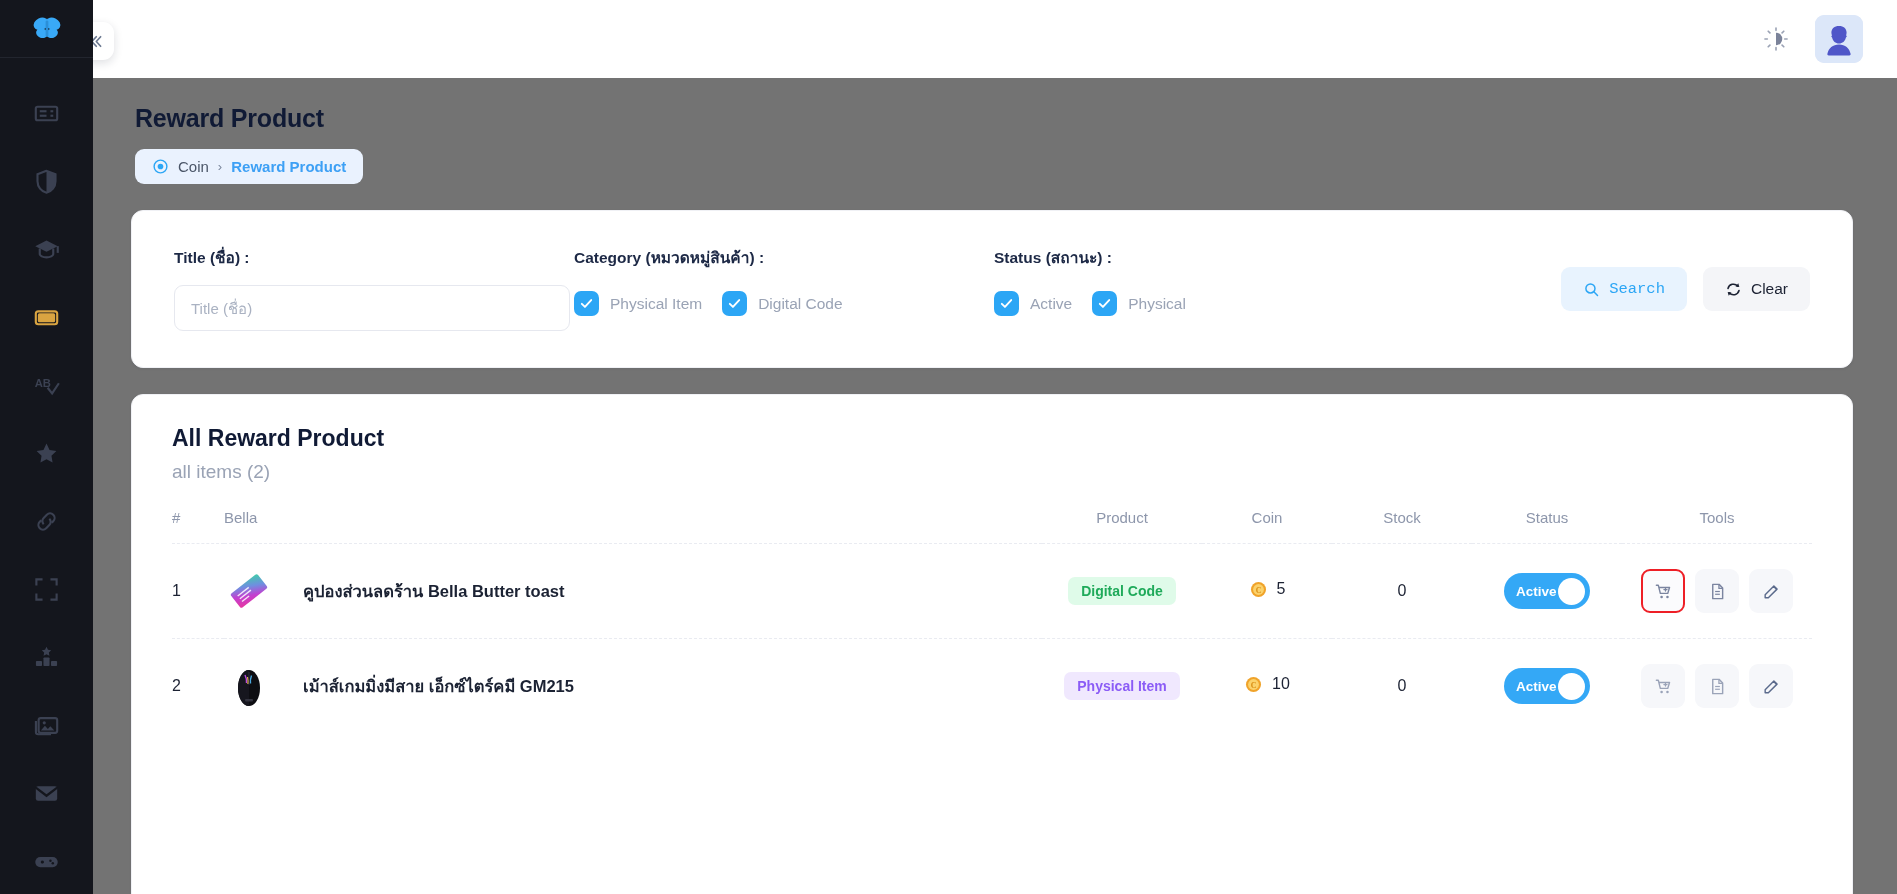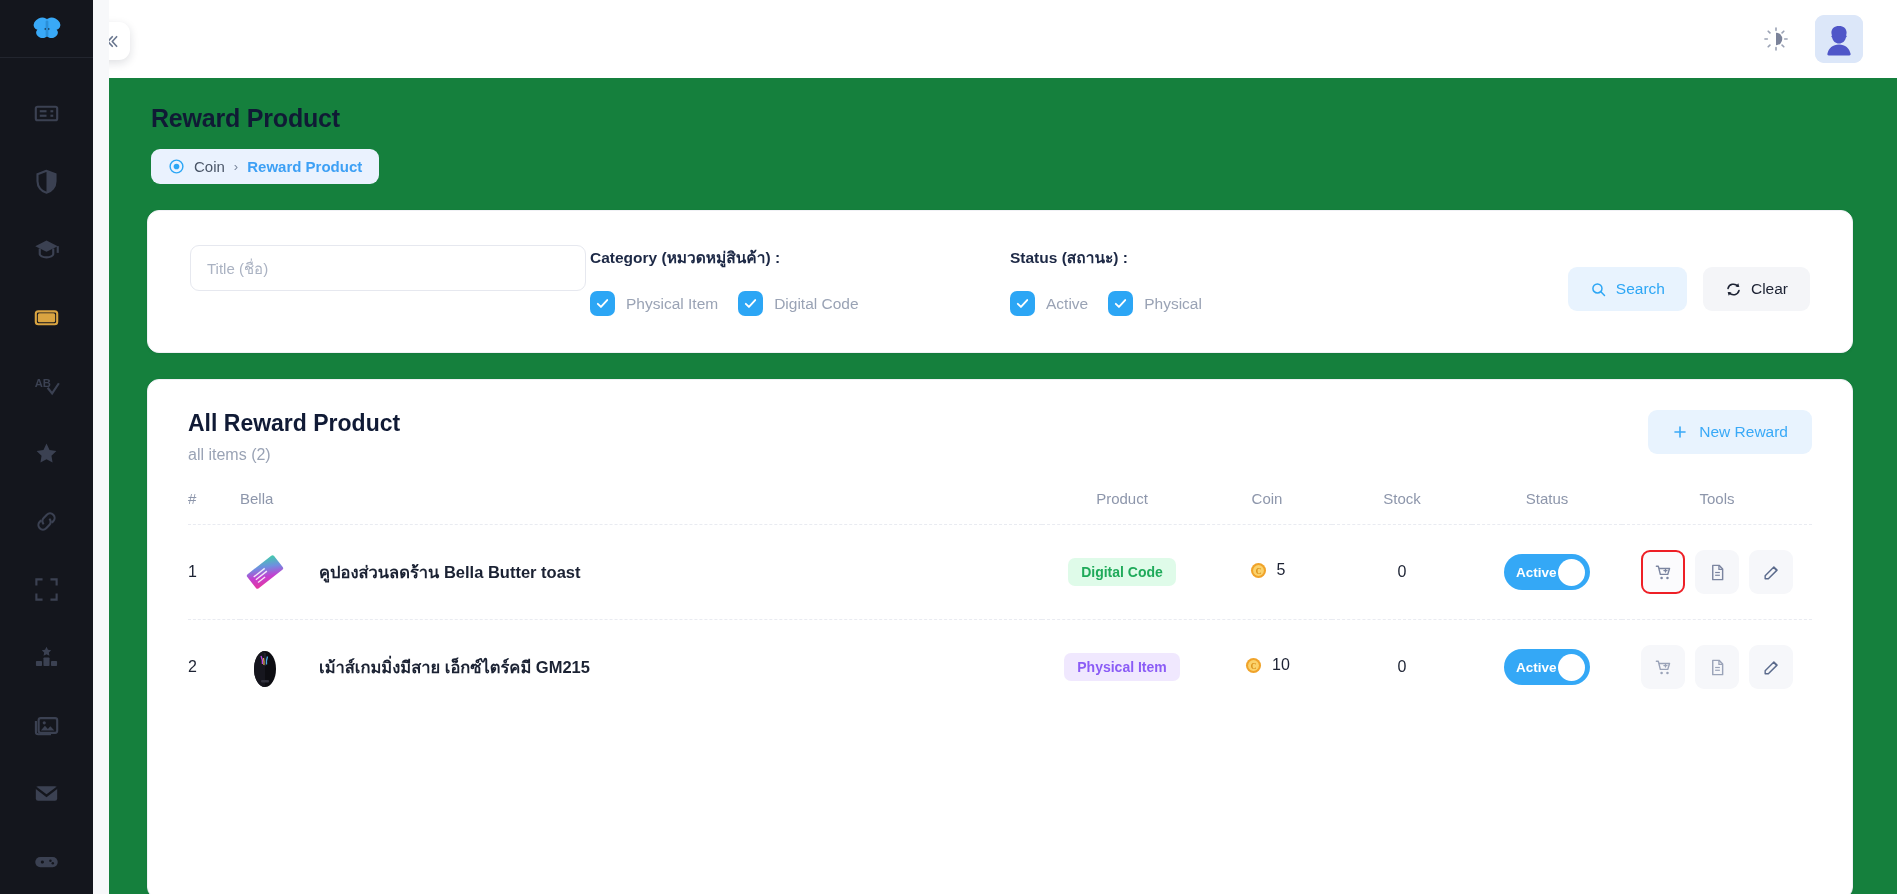--- a/index.html
+++ b/index.html
@@ -34,21 +34,21 @@
     display: flex; align-items: center; justify-content: center;
     cursor: pointer; border-radius: 10px;
   }
   .nav-item svg { width: 27px; height: 27px; }
   .nav-item .ico-stroke { stroke: #3b4152; fill: none; stroke-width: 1.9; }
   .nav-item .ico-fill { fill: #3b4152; }
   .nav-item.active .ico-stroke { stroke: #d9a441; }
   .nav-item.active .ico-fill { fill: #d9a441; }
 
   
-  .main { flex: 1; height: 894px; position: relative; background: #15803d; overflow: hidden; margin-left: 16px; }
+  .main { flex: 1; height: 894px; position: relative; background: #737373; overflow: hidden; }
 
   .topbar {
     height: 78px; background: #ffffff;
     display: flex; align-items: center; justify-content: flex-end;
     padding-right: 34px; gap: 22px;
   }
   .theme-toggle { width: 34px; height: 34px; display: flex; align-items: center; justify-content: center; cursor: pointer; }
   .avatar {
     width: 48px; height: 48px; border-radius: 9px;
     background: #dde6f8; display: flex; align-items: flex-end; justify-content: center;
@@ -107,28 +107,28 @@
     display: flex; align-items: center; justify-content: center;
   }
   .cb-label { font-size: 15.5px; color: #9aa3b5; }
 
   .btn {
     height: 44px; border-radius: 9px; border: none;
     display: inline-flex; align-items: center; gap: 9px;
     padding: 0 22px; font-size: 15.5px; cursor: pointer;
     font-family: "Liberation Sans", sans-serif;
   }
-  .btn-search { background: #e8f3fe; color: #2ca6f5; }
+  .btn-search { background: #e8f3fe; color: #2ca6f5; font-family: Liberation Mono, monospace; }
   .btn-clear { background: #f4f5f8; color: #1c2233; }
 
   
   .table-card { margin-top: 26px; padding: 30px 40px 0 40px; height: 520px; }
   .tc-head { display: flex; align-items: flex-start; justify-content: space-between; }
   .tc-title { font-size: 23px; font-weight: bold; color: #101a35; margin: 0; }
-  .tc-sub { font-size: 16px; color: #9aa3b5; margin-top: 9px; }
+  .tc-sub { font-size: 19px; color: #9aa3b5; margin-top: 9px; }
   .btn-new {
     background: #e8f3fe; color: #39a9f7; height: 44px; border-radius: 9px;
     border: none; padding: 0 24px; font-size: 15.5px; cursor: pointer;
     display: inline-flex; align-items: center; gap: 11px;
     font-family: "Liberation Sans", sans-serif;
   }
 
   table.rewards { width: 100%; border-collapse: collapse; margin-top: 26px; }
   table.rewards th {
     font-size: 15px; font-weight: normal; color: #8d96ab;
@@ -349,20 +349,21 @@
         </svg>
         <span class="bc-coin">Coin</span>
         <span class="bc-sep">›</span>
         <span class="bc-current">Reward Product</span>
       </div>
 
       
       <section class="card filter-card">
 
         <div class="f-title">
+          <div class="f-label">Title (ชื่อ) :</div>
           <input class="text-input" type="text" placeholder="Title (ชื่อ)" style="">
         </div>
 
         <div class="f-cat">
           <div class="f-label">Category (หมวดหมู่สินค้า) :</div>
           <div class="cb-row">
             <label class="cb-wrap">
               <span class="cb-box">
                 <svg width="15" height="15" viewBox="0 0 24 24">
                   <polyline points="4.5,12.5 9.5,17.5 19.5,6.5" fill="none" stroke="#fff" stroke-width="3" stroke-linecap="round" stroke-linejoin="round"></polyline>
@@ -425,27 +426,20 @@
       </section>
 
       
       <section class="card table-card">
 
         <div class="tc-head">
           <div>
             <h2 class="tc-title">All Reward Product</h2>
             <div class="tc-sub">all items (2)</div>
           </div>
-          <button class="btn-new">
-            <svg width="16" height="16" viewBox="0 0 24 24">
-              <line x1="12" y1="4.5" x2="12" y2="19.5" stroke="#39a9f7" stroke-width="2.4" stroke-linecap="round"></line>
-              <line x1="4.5" y1="12" x2="19.5" y2="12" stroke="#39a9f7" stroke-width="2.4" stroke-linecap="round"></line>
-            </svg>
-            <span>New Reward</span>
-          </button>
         </div>
 
         <table class="rewards">
           <thead>
             <tr>
               <th class="col-num">#</th>
               <th class="col-detail">Bella</th>
               <th class="col-cat">Product</th>
               <th class="col-coin">Coin</th>
               <th class="col-stock">Stock</th>

